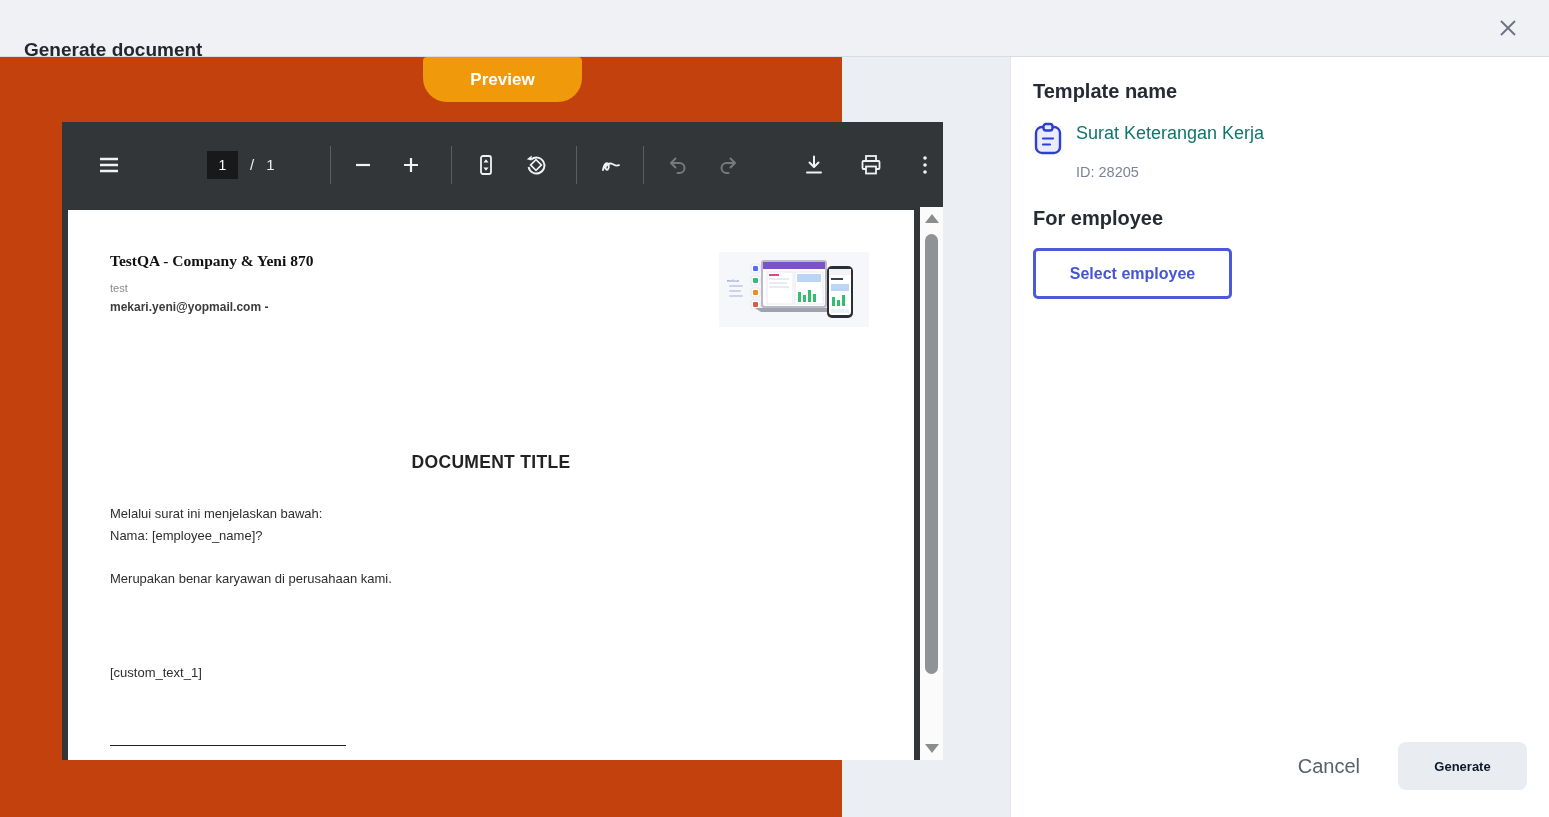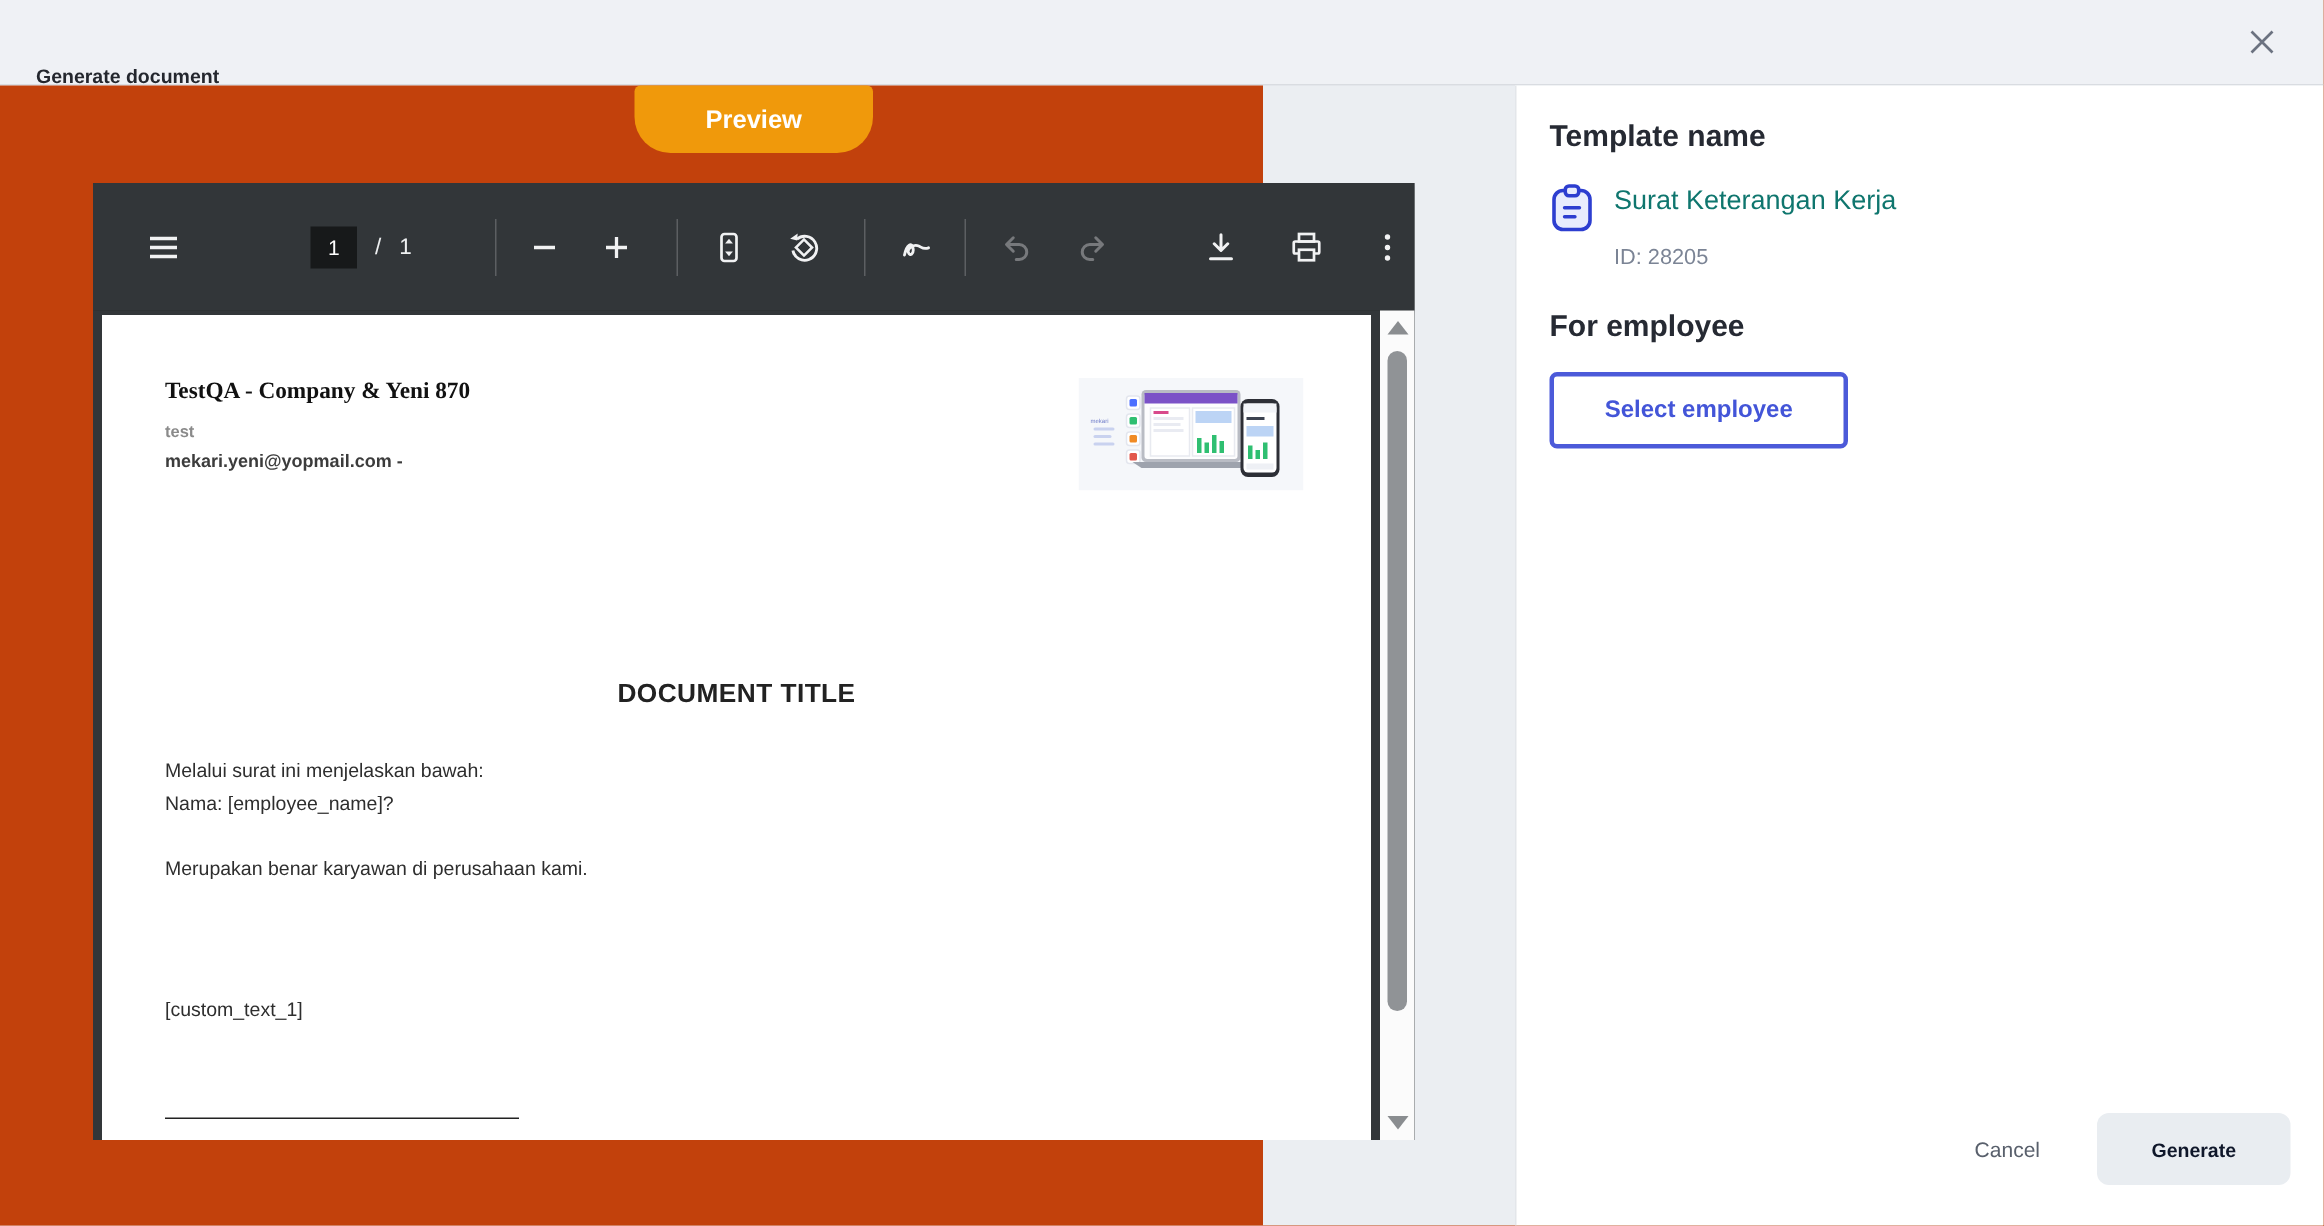--- a/index.html
+++ b/index.html
@@ -12,21 +12,21 @@
   }
   .modal { position:relative; width:1549px; height:817px; }
 
   
   .modal-header {
     position:absolute; top:0; left:0; right:0; height:57px;
     background:#eff1f5; border-bottom:1px solid #d9dce1;
     display:flex; align-items:center; justify-content:space-between;
     padding:0 24px;
   }
-  .modal-title { font-size:13px; font-weight:bold; color:#24272e;margin-top:44px; }
+  .modal-title { font-size:19px; font-weight:bold; color:#24272e;margin-top:44px; }
   .close-btn { width:34px; height:34px; display:flex; align-items:center; justify-content:center; cursor:pointer; }
 
   
   .modal-body { position:absolute; top:57px; left:0; right:0; bottom:0; }
   .preview-area { position:absolute; top:0; left:0; width:842px; bottom:0; background:#c2410c; }
   .side-panel { position:absolute; top:0; left:1010px; right:0; bottom:0; background:#ffffff; border-left:1px solid #e3e6ea; }
 
   
   .preview-tab {
     position:absolute; top:0; left:423px; width:159px; height:45px;
@@ -68,21 +68,21 @@
   }
   .scroll-arrow { width:0; height:0; border-left:7px solid transparent; border-right:7px solid transparent; margin:7px 0; cursor:pointer; }
   .scroll-arrow.up { border-bottom:9px solid #8a8d90; }
   .scroll-arrow.down { border-top:9px solid #8a8d90; }
   .scroll-thumb { width:13px; border-radius:7px; background:#909396; flex:none; height:440px; margin-top:4px; cursor:pointer; }
   .scroll-spacer { flex:1; }
 
   
   .doc-header { position:absolute; top:42px; left:42px; }
   .doc-company { font-family:"Liberation Serif", serif; font-weight:bold; font-size:15.5px; color:#111; }
-  .doc-sub { margin-top:12px; font-size:11px; color:#8a8a8a;font-weight:bold; }
+  .doc-sub { margin-top:12px; font-size:11px; color:#8a8a8a; }
   .doc-contact { margin-top:6px; font-size:12px; font-weight:600; color:#3c3c3c; }
   .doc-logo { position:absolute; top:42px; right:45px; width:150px; height:75px; }
   .doc-title { position:absolute; top:242px; left:0; right:0; text-align:center; font-size:17.5px; font-weight:bold; letter-spacing:.3px; color:#222; }
   .doc-p { position:absolute; left:42px; font-size:13px; color:#2e2e2e; }
   .p1 { top:296px; } .p2 { top:318px; } .p3 { top:361px; } .p4 { top:455px; }
   .doc-sigline { position:absolute; top:535px; left:42px; width:236px; border-top:1.5px solid #222; }
 
   
   .panel-inner { position:relative; height:100%; padding:23px 22px 0 22px; }
   .panel-label { font-size:20px; font-weight:bold; color:#262a33; }
@@ -96,21 +96,21 @@
     background:#ffffff; border:3px solid #4c5ad9; border-radius:5px;
     color:#4355d8; font-size:16px; font-weight:bold;
     font-family:"Liberation Sans", sans-serif; cursor:pointer;
   }
   .empty-state { margin-top:44px; text-align:center; }
   .empty-title { font-size:20px; font-weight:bold; color:#232834; margin-top:16px; }
   .empty-subtitle { font-size:17.5px; color:#7a8290; margin-top:9px; }
 
   .panel-footer { position:absolute; right:22px; bottom:27px; display:flex; align-items:center; }
   .cancel-btn {
-    background:none; border:none; font-size:14px; color:#59606c;
+    background:none; border:none; font-size:20px; color:#59606c;
     font-family:"Liberation Sans", sans-serif; cursor:pointer; padding:10px 16px; margin-right:22px;
   }
   .generate-btn {
     width:129px; height:48px; background:#e9edf1; border:none; border-radius:8px;
     font-size:13px; font-weight:bold; color:#0f172a;
     font-family:"Liberation Sans", sans-serif; cursor:not-allowed;
   }
 
   svg { display:block; } .ml12{margin-left:12px;} .ml20{margin-left:20px;} .ml22{margin-left:22px;}
   .ml24{margin-left:24px;} .ml26{margin-left:26px;} .ml28{margin-left:28px;} .ml30{margin-left:30px;}

